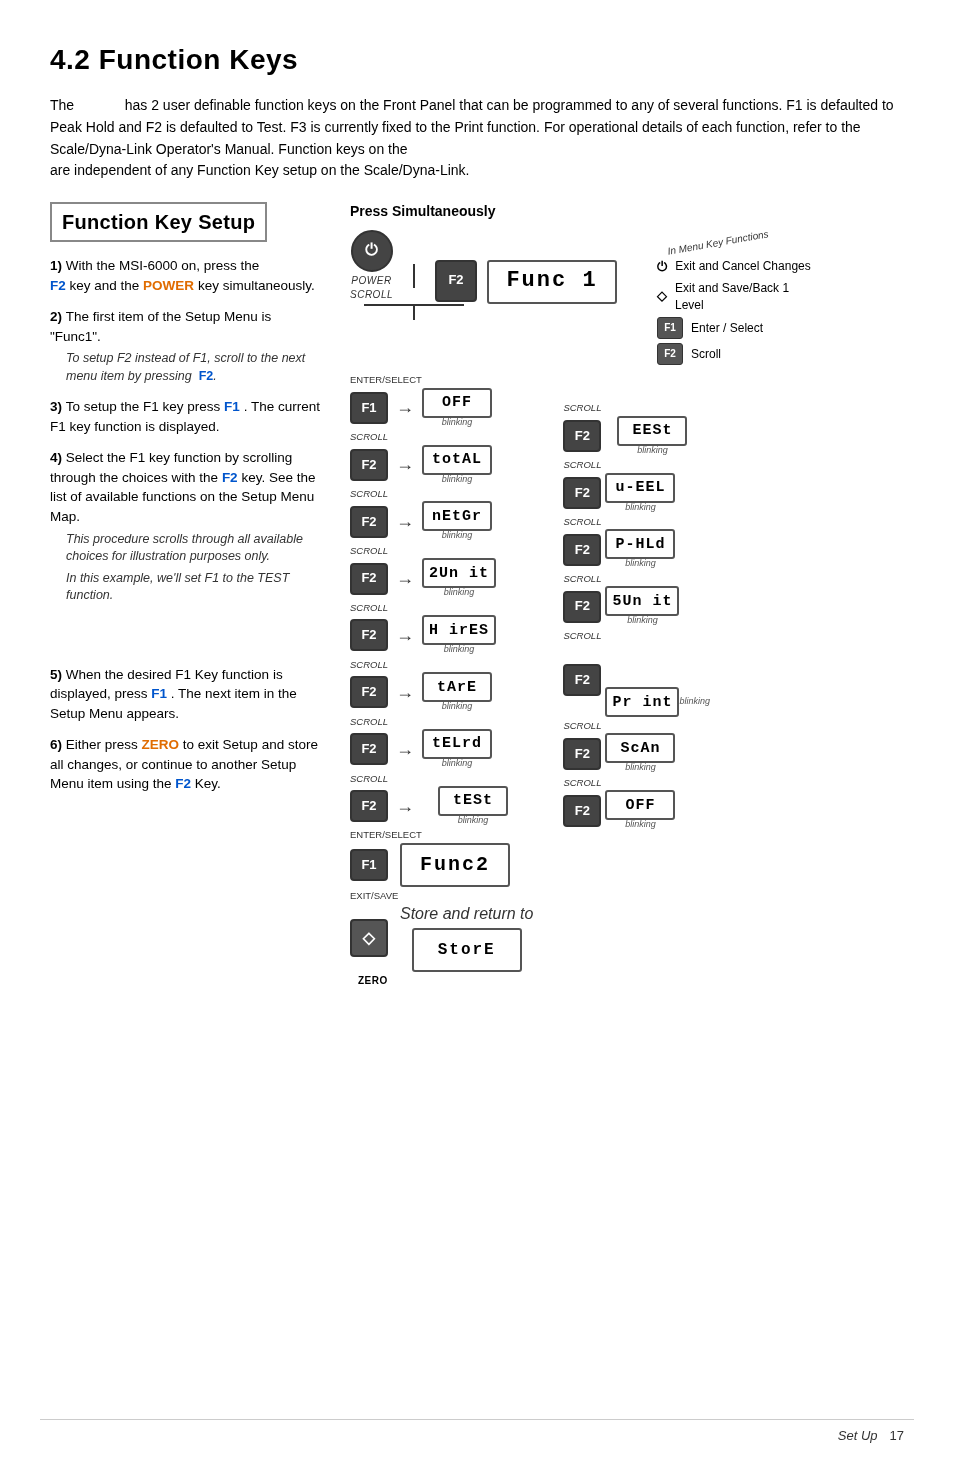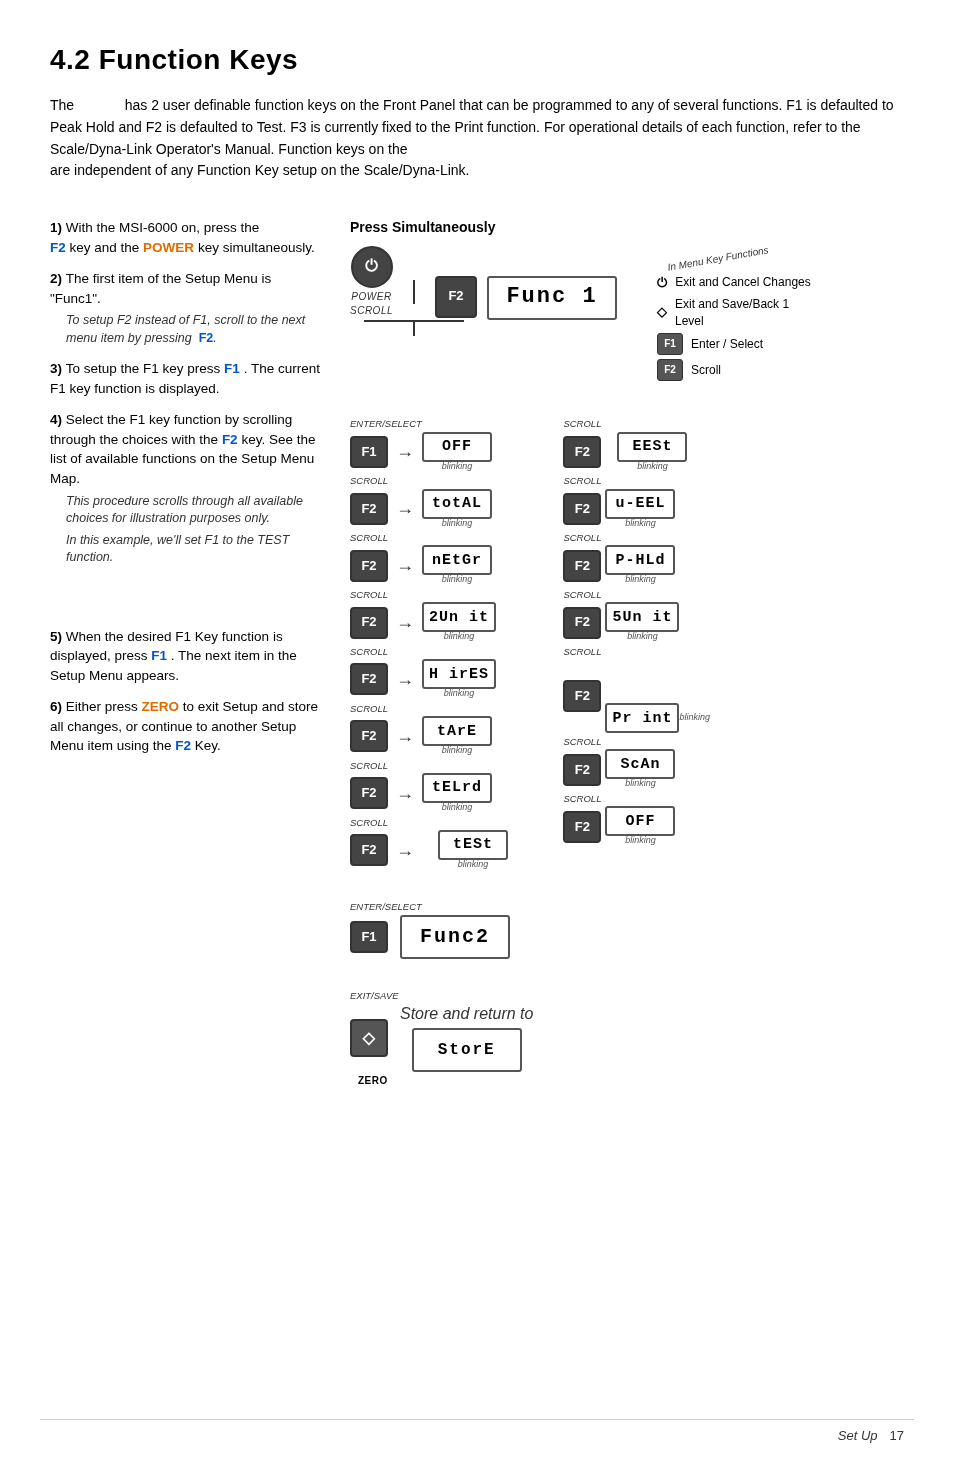--- a/index.html
+++ b/index.html
@@ -17,21 +17,21 @@
     h1.section-title {
       font-size: 28px;
       font-weight: 900;
       margin-bottom: 16px;
       letter-spacing: 0.5px;
     }
 
     .intro-text {
       font-size: 14px;
       line-height: 1.55;
-      margin-bottom: 36px;
+      margin-bottom: 20px;
     }
 
     .content-area {
       display: flex;
       gap: 30px;
       align-items: flex-start;
     }
 
     .left-col {
       width: 270px;
@@ -174,24 +174,22 @@
     .scroll-label {
       font-size: 9.5px;
       font-style: italic;
       color: #333;
       align-self: flex-start;
       margin-bottom: 1px;
     }
 
     .enter-select-label {
       font-size: 9.5px;
-      font-style: italic;
       color: #333;
       margin-bottom: 1px;
-      margin-top: 28px;
     }
 
     
     .page-footer {
       position: fixed;
       bottom: 30px;
       right: 50px;
       font-size: 13px;
       color: #333;
       display: flex;
@@ -275,20 +273,21 @@
   <span>The</span>&nbsp;&nbsp;&nbsp;&nbsp;&nbsp;&nbsp;&nbsp;&nbsp;&nbsp;&nbsp;&nbsp;&nbsp;
   <span>has 2 user definable function keys on the Front Panel that can be programmed to any of several functions. F1 is defaulted to Peak Hold and F2 is defaulted to Test. F3 is currently fixed to the Print function. For operational details of each function, refer to the Scale/Dyna-Link Operator's Manual. Function keys on the</span>
   <br>
   <span>are independent of any Function Key setup on the Scale/Dyna-Link.</span>
 </p>
 
 <div class="content-area">
 
   <div class="left-col">
 
+    <div class="func-key-setup-title">Function Key Setup</div>
 
     
     <div class="step">
       <span class="step-num">1) </span>
       <span>With the MSI-6000 on, press the</span><br>
       <span class="key-blue">F2</span>
       <span> key and the </span>
       <span class="key-orange">POWER</span>
       <span> key simultaneously.</span>
     </div>

